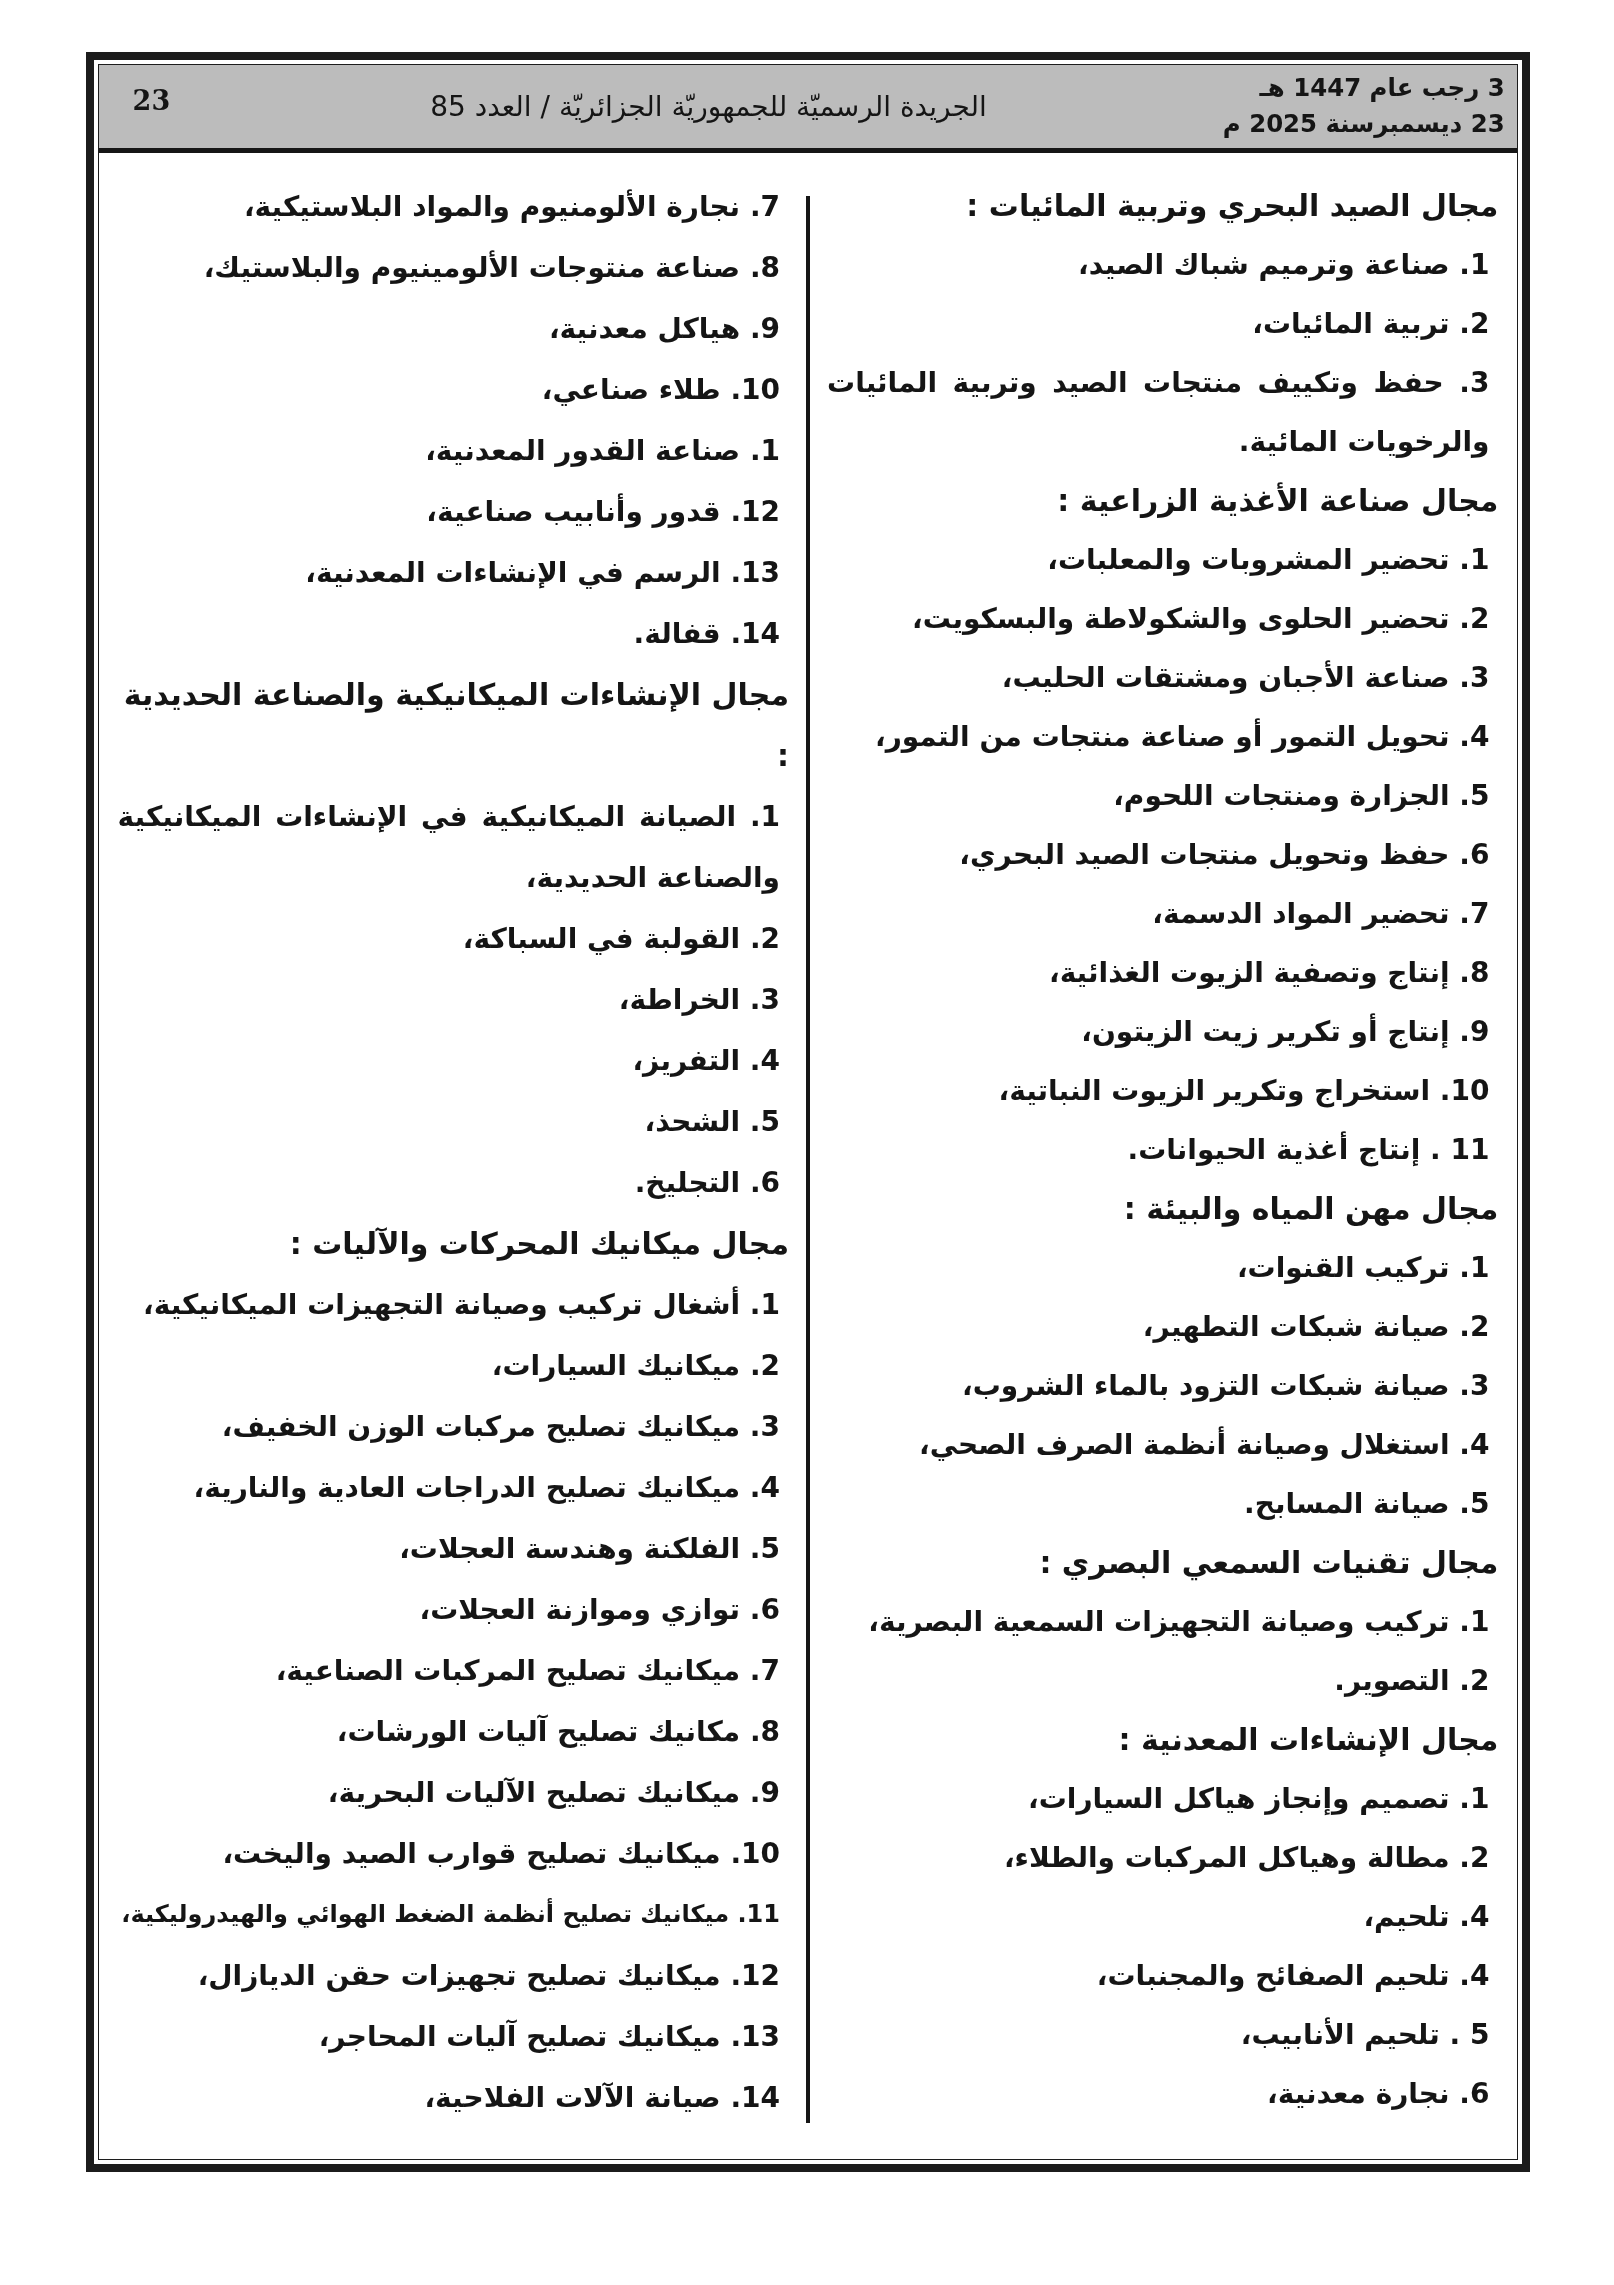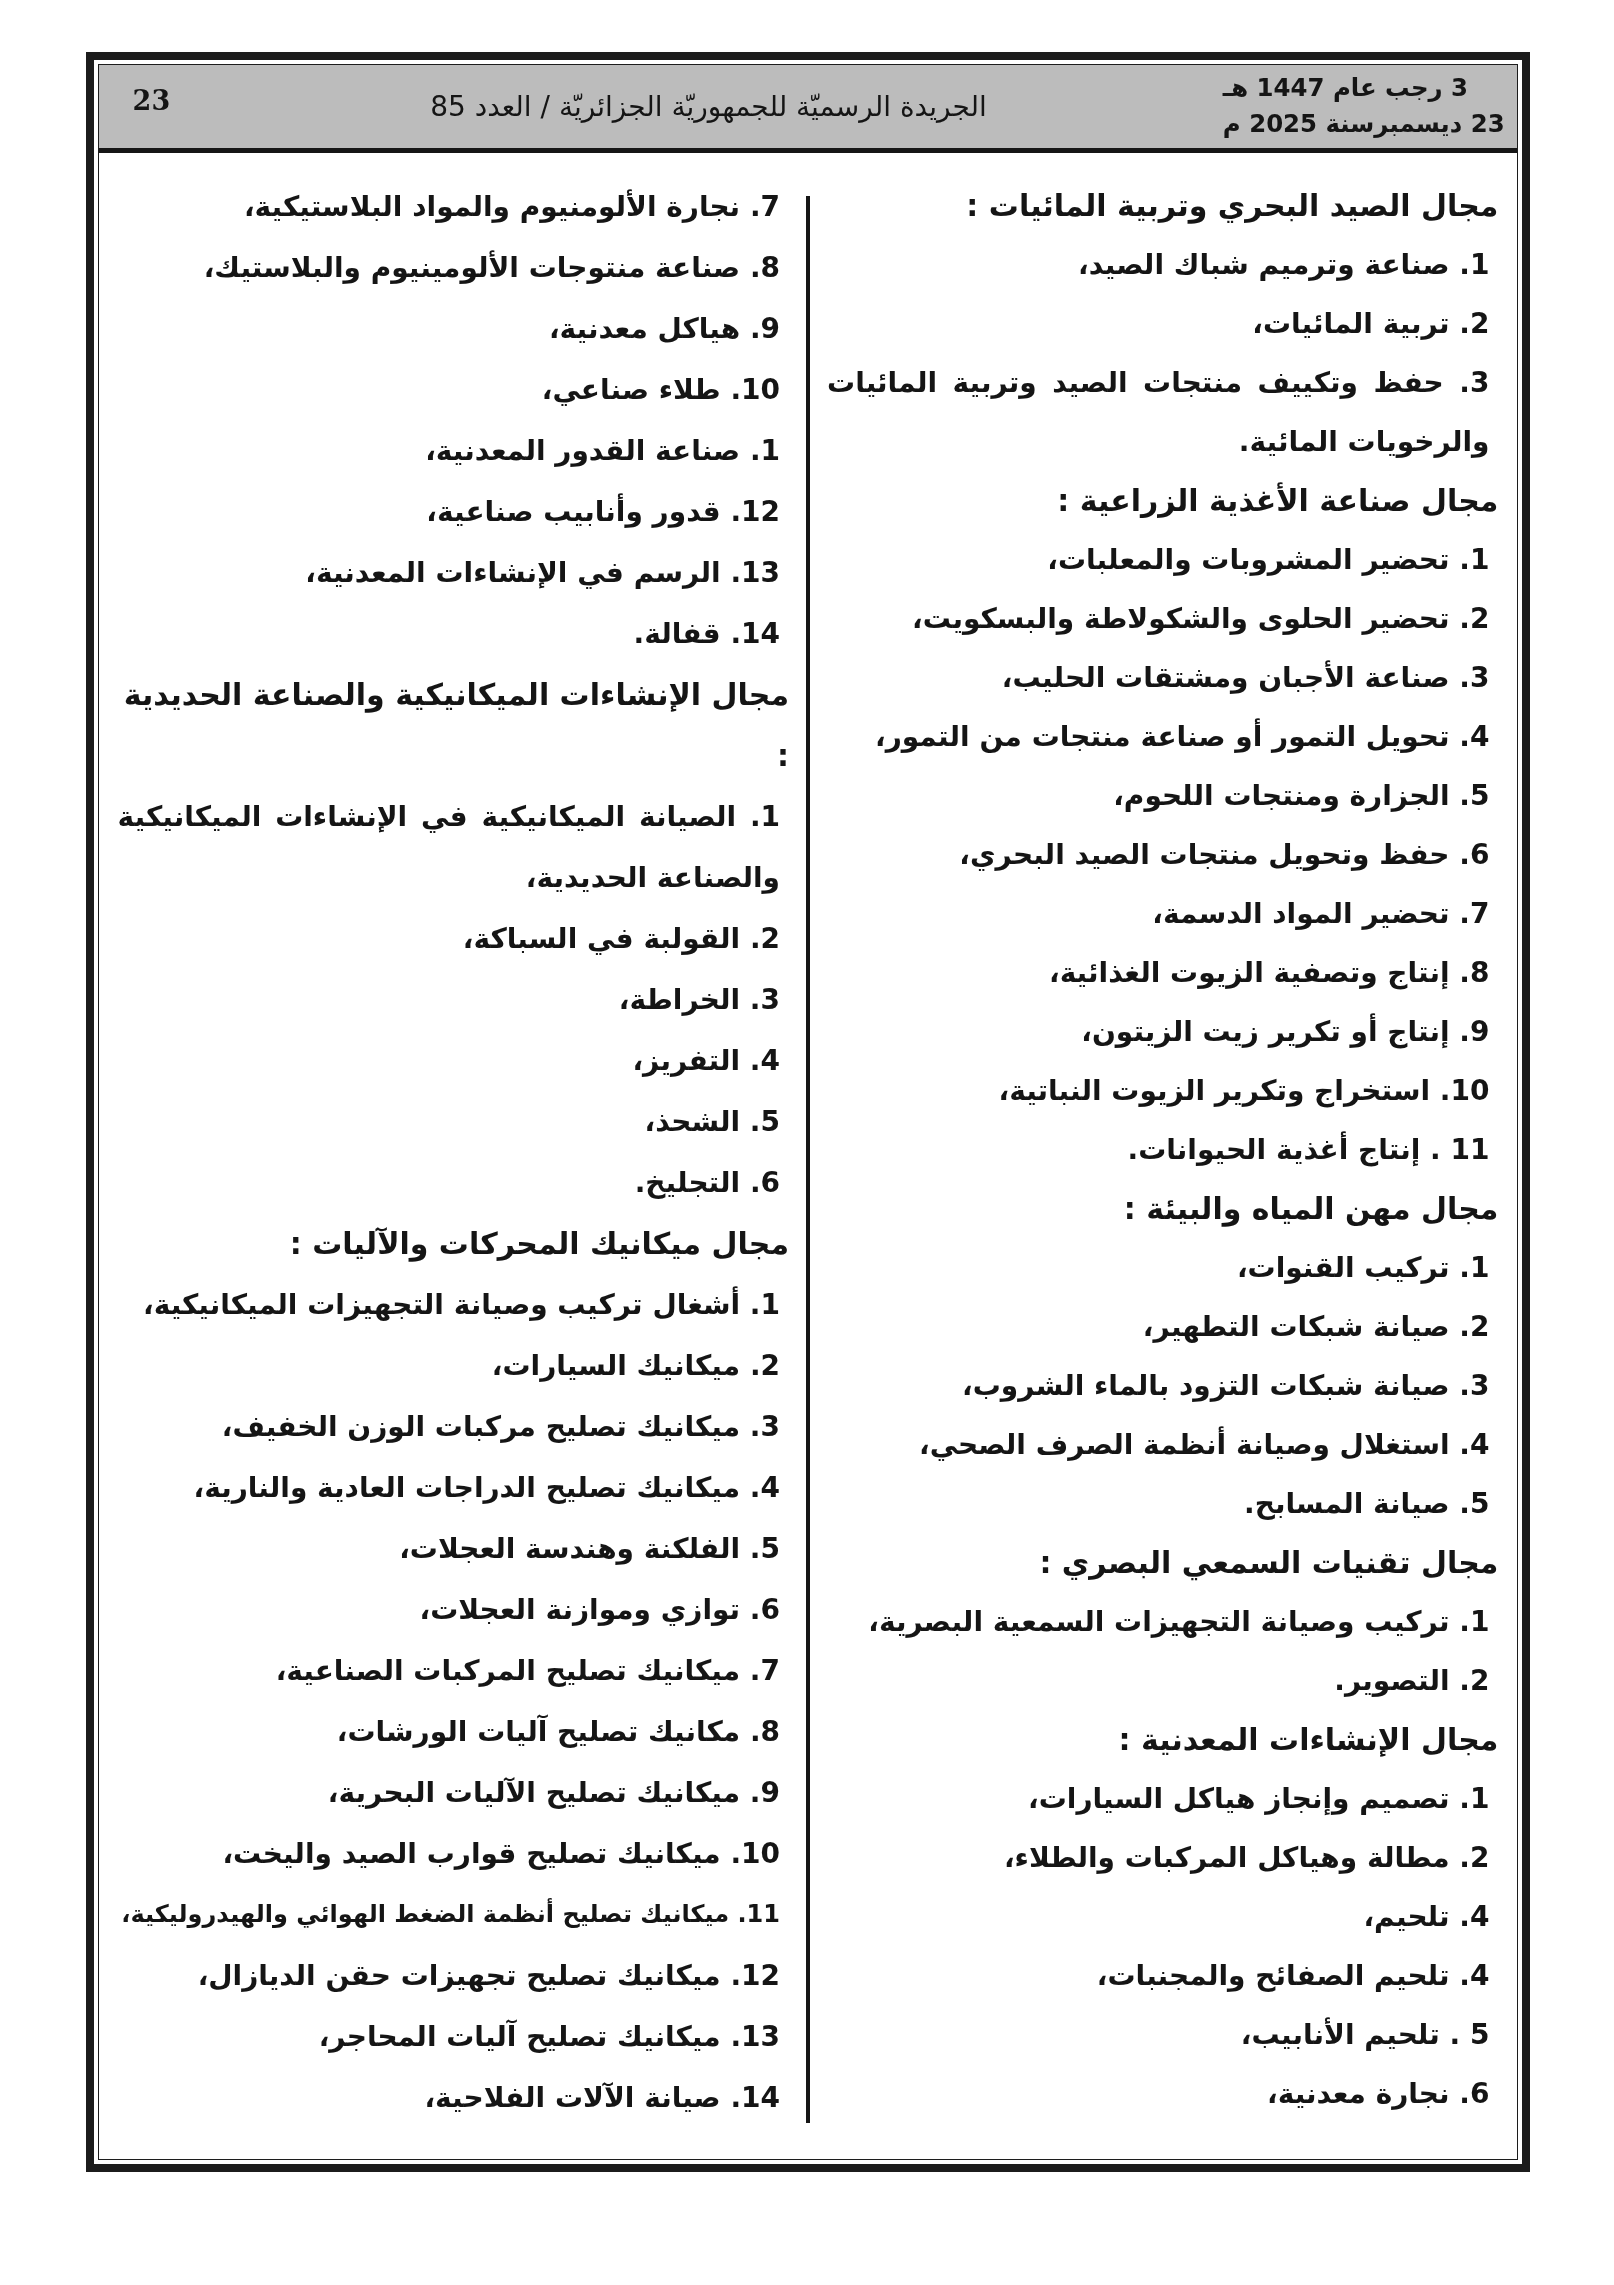--- a/index.html
+++ b/index.html
@@ -32,21 +32,21 @@
   
   .header {
     position: relative;
     height: 88px; flex-shrink: 0;
     background: #bcbcbc;
     border-bottom: 5.4px solid #161616;
   }
   .dates {
     position: absolute; right: 12.7px; top: 50%;
     transform: translateY(-50%);
-    text-align: left; white-space: nowrap;
+    text-align: right; white-space: nowrap;
     font-weight: bold; font-size: 24.4px; line-height: 36px;
   }
   .title {
     position: absolute; left: 54px; right: 253px; top: 50%;
     transform: translateY(-50%);
     text-align: center;
     font-weight: normal; font-size: 28px;
     white-space: nowrap;
   }
   .pagenum {

